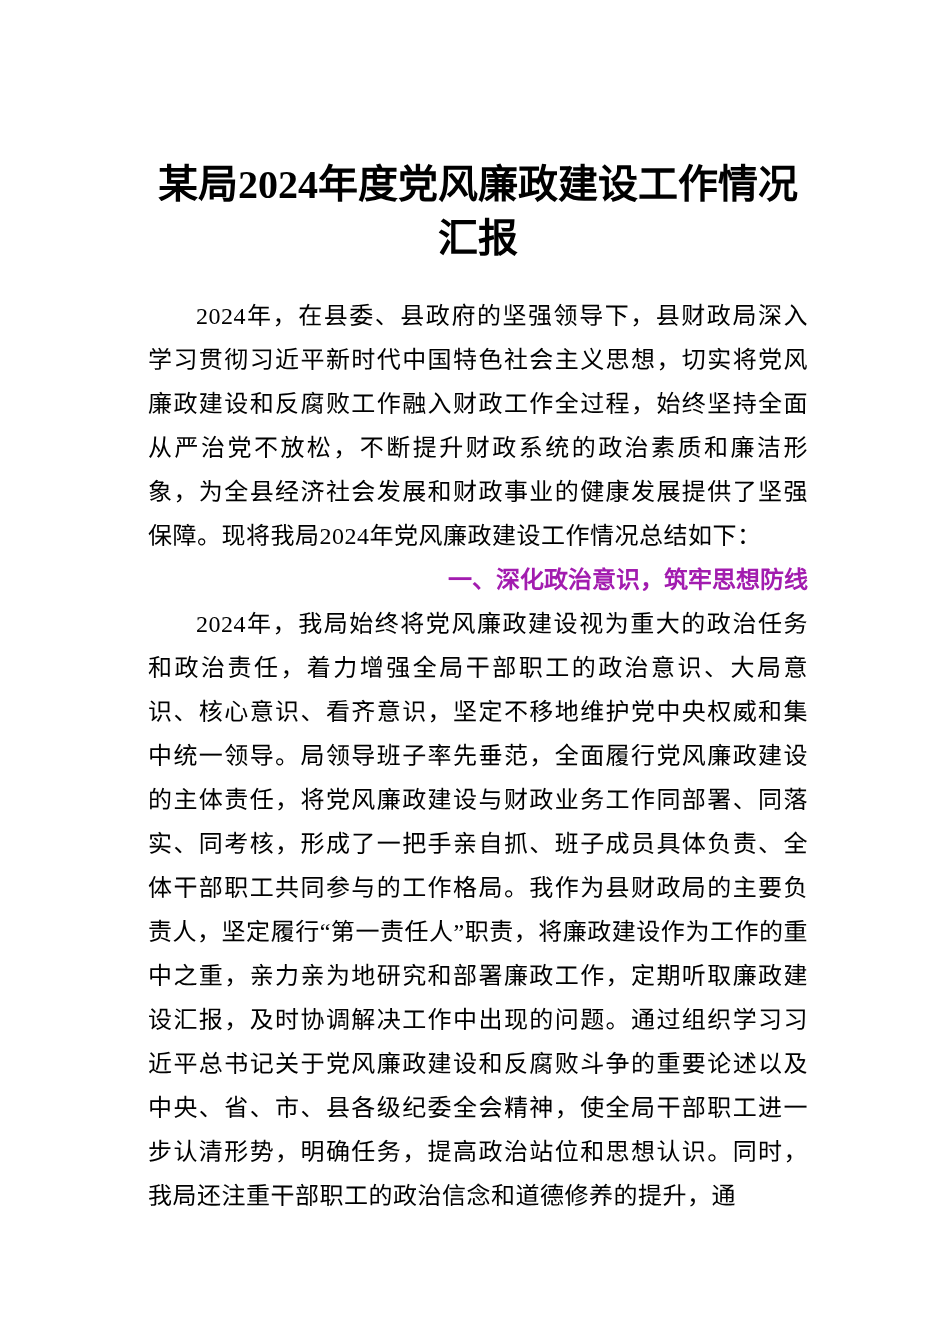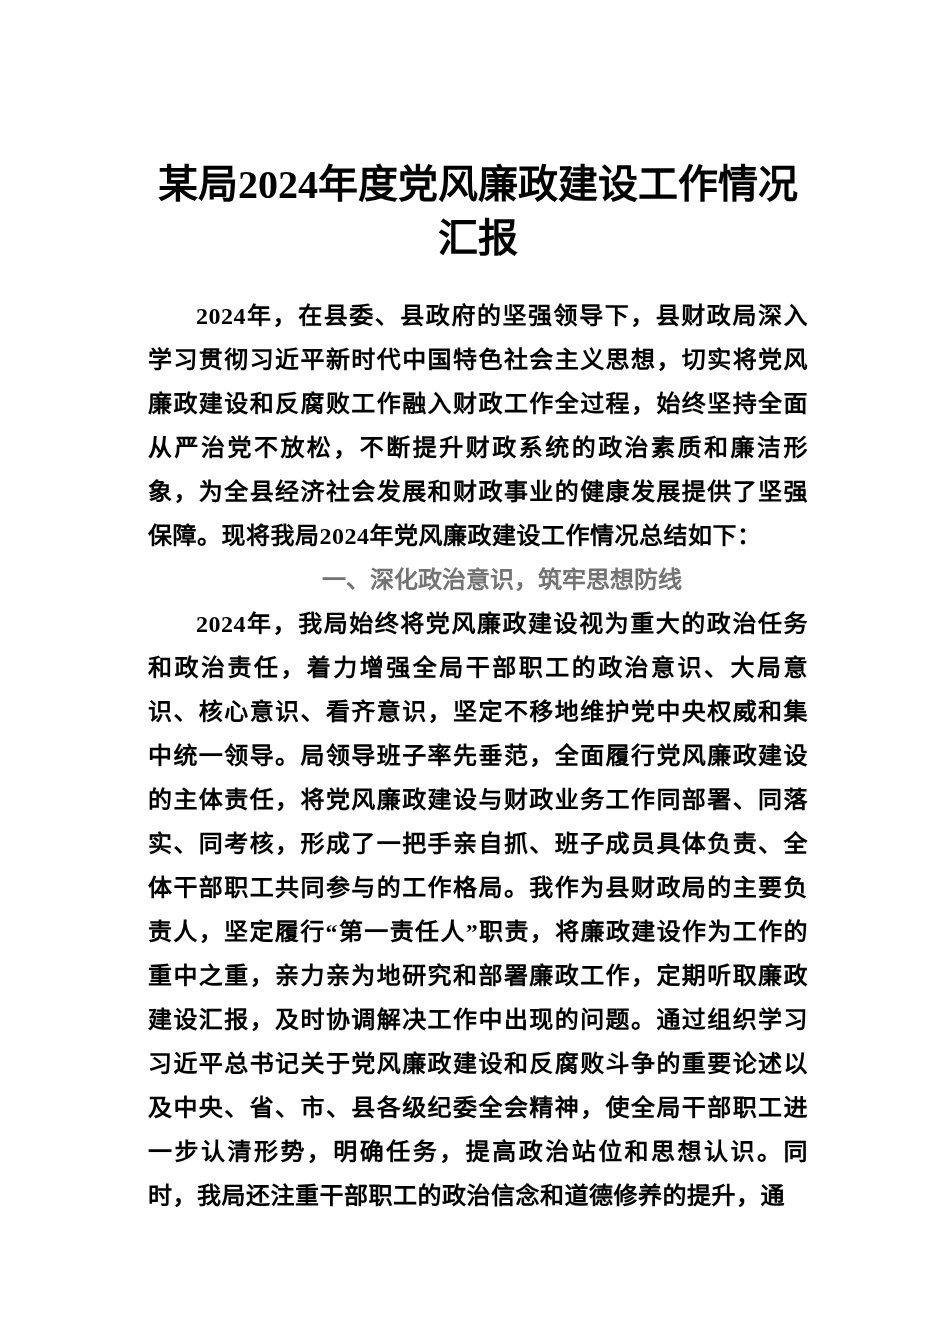--- a/index.html
+++ b/index.html
@@ -32,31 +32,30 @@
   }
   .body-para {
     font-family: "Liberation Serif", "DejaVu Serif", serif;
     font-size: 24px;
     letter-spacing: 0.5px;
     line-height: 44px;
     text-align: justify;
     text-indent: 2em;
     margin: 0;
     color: #000000;
-    font-weight: bold;
   }
   .section-heading {
     font-family: "Liberation Sans", "DejaVu Sans", sans-serif;
     font-weight: bold;
     font-size: 24px;
     line-height: 44px;
     text-indent: 2em;
-    text-align: center;
+    text-align: right;
     margin: 0;
-    color: #737373;
+    color: #a21caf;
   }
 </style>
 </head>
 <body>
 
 <div class="page">
   <div class="doc-content">
     <h1 class="doc-title">某局2024年度党风廉政建设工作情况汇报</h1>
     <p class="body-para">2024年，在县委、县政府的坚强领导下，县财政局深入学习贯彻习近平新时代中国特色社会主义思想，切实将党风廉政建设和反腐败工作融入财政工作全过程，始终坚持全面从严治党不放松，不断提升财政系统的政治素质和廉洁形象，为全县经济社会发展和财政事业的健康发展提供了坚强保障。现将我局2024年党风廉政建设工作情况总结如下：</p>
     <h2 class="section-heading">一、深化政治意识，筑牢思想防线</h2>

